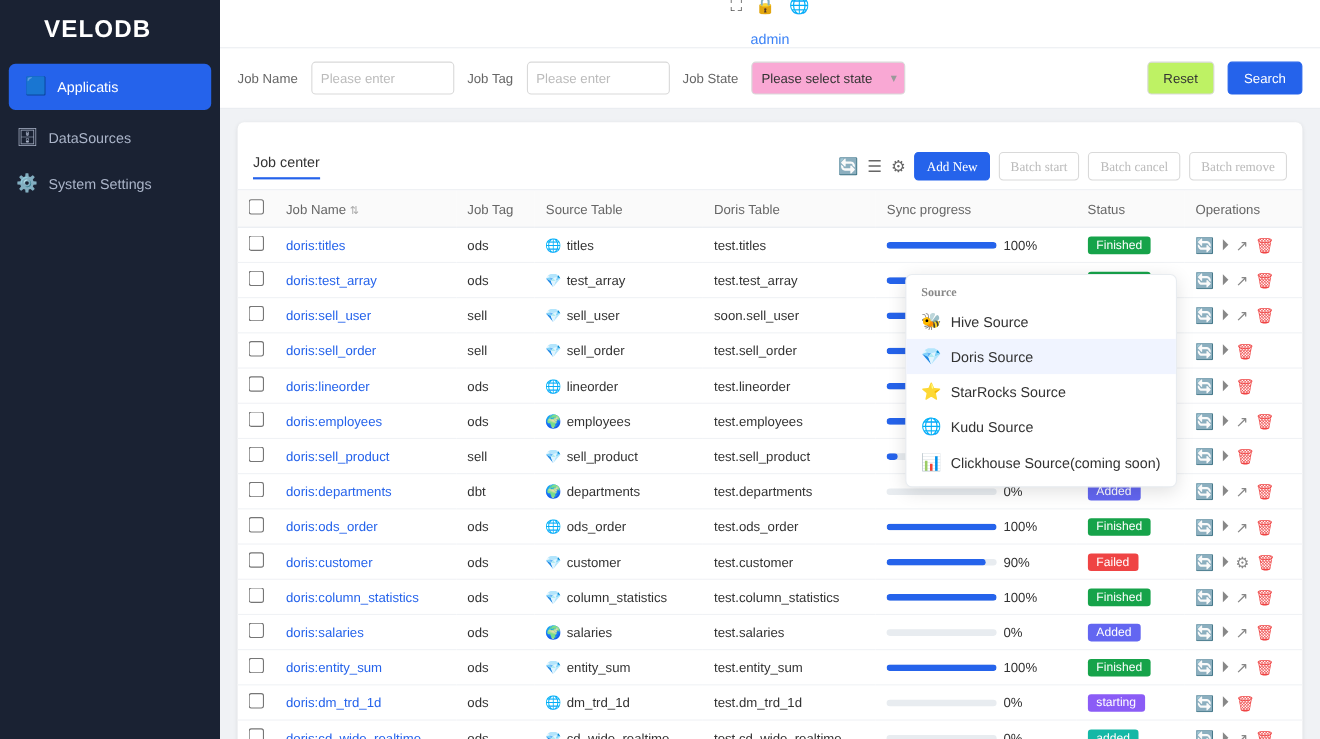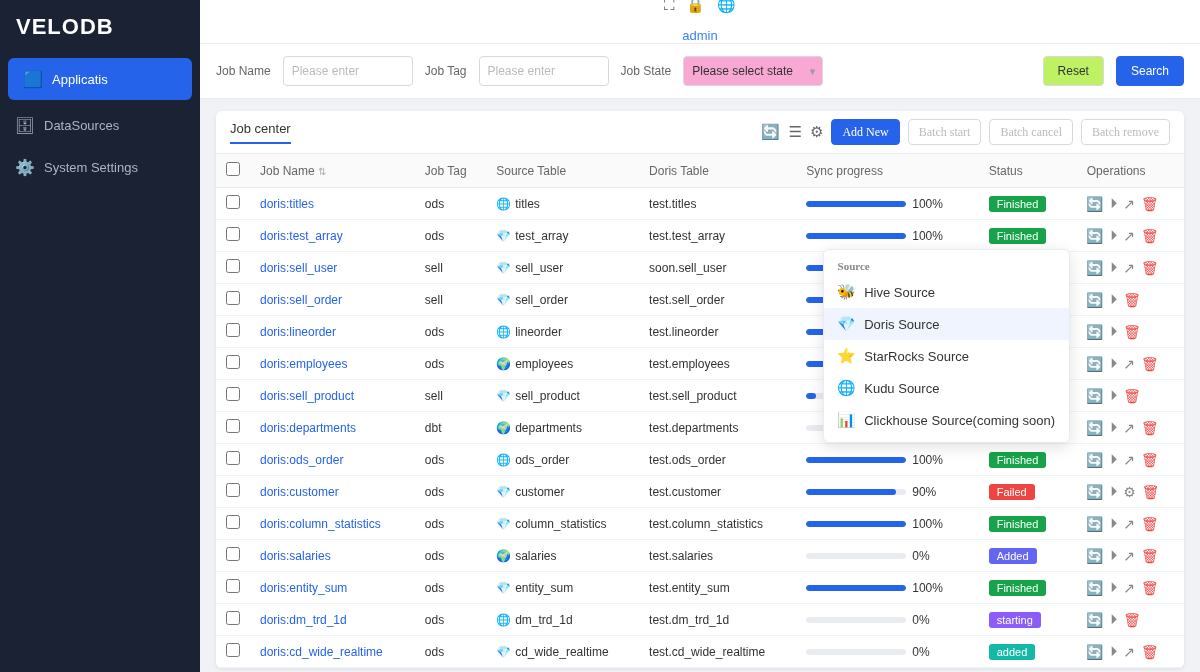--- a/index.html
+++ b/index.html
@@ -1,20 +1,20 @@
 <!DOCTYPE html>
 <html><head>
   <meta charset="utf-8">
   <style>
     * { box-sizing: border-box; margin: 0; padding: 0; }
     body { font-family: -apple-system, BlinkMacSystemFont, 'Segoe UI', sans-serif; font-size: 13px; background: #f0f2f5; color: #333; display: flex; height: 672px; overflow: hidden; }
 
     
     .sidebar { width: 200px; background: #1a2233; display: flex; flex-direction: column; flex-shrink: 0; }
-    .sidebar-logo { padding: 14px 16px; display: flex; align-items: center; }
+    .sidebar-logo { padding: 14px 16px; display: flex; align-items: center; margin-left: 24px; }
     .logo-text { color: white; font-size: 22px; font-weight: 700; letter-spacing: 1px; }
     .sidebar-nav { flex: 1; }
     .sidebar-item { display: flex; align-items: center; padding: 12px 16px; color: #aab4c8; cursor: pointer; gap: 10px; font-size: 13px; }
     .sidebar-item.active { background: #2563eb; color: white; border-radius: 6px; margin: 4px 8px; }
     .sidebar-icon { width: 18px; height: 18px; display: flex; align-items: center; justify-content: center; font-size: 16px; }
 
     
     .main { flex: 1; display: flex; flex-direction: column; overflow: hidden; }
 
     
@@ -34,21 +34,21 @@
     .toolbar-select-wrap { position: relative; }
     .toolbar-select-wrap::after { content: '▾'; position: absolute; right: 8px; top: 50%; transform: translateY(-50%); color: #999; pointer-events: none; font-size: 11px; }
     .toolbar-btn { height: 30px; padding: 0 14px; border-radius: 4px; font-size: 12px; cursor: pointer; border: 1px solid #d9d9d9; background: #bef264; color: #333; }
     .toolbar-btn.primary { background: #2563eb; color: white; border-color: #2563eb; }
 
     
     .content { flex: 1; padding: 12px 16px; overflow: auto; position: relative; }
 
     
     .card { background: white; border-radius: 6px; overflow: hidden; box-shadow: 0 1px 4px rgba(0,0,0,0.08); }
-    .card-header { display: flex; align-items: center; justify-content: space-between; padding: 8px 14px; border-bottom: 1px solid #e8ecf0; }
+    .card-header { display: flex; align-items: center; justify-content: space-between; padding: 8px 14px; border-bottom: 1px solid #e8ecf0; margin-top: 19px; }
     .card-title-tab { font-size: 13px; color: #333; font-weight: 500; border-bottom: 2px solid #2563eb; padding-bottom: 6px; }
     .card-action-btn { height: 26px; padding: 0 10px; border-radius: 4px; font-size: 12px; cursor: pointer; border: 1px solid #d9d9d9; background: white; color: #333; font-family: Liberation Serif, serif; }
     .card-action-btn.primary { background: #2563eb; color: white; border-color: #2563eb; }
     .card-action-btn.disabled { color: #bbb; cursor: default; }
     .card-tools { display: flex; align-items: center; gap: 8px; color: #666; font-size: 15px; }
 
     
     table { width: 100%; border-collapse: collapse; font-size: 12px; }
     thead tr { background: #fafafa; }
     th { padding: 8px 10px; text-align: left; color: #666; font-weight: 500; border-bottom: 1px solid #e8ecf0; white-space: nowrap; }

